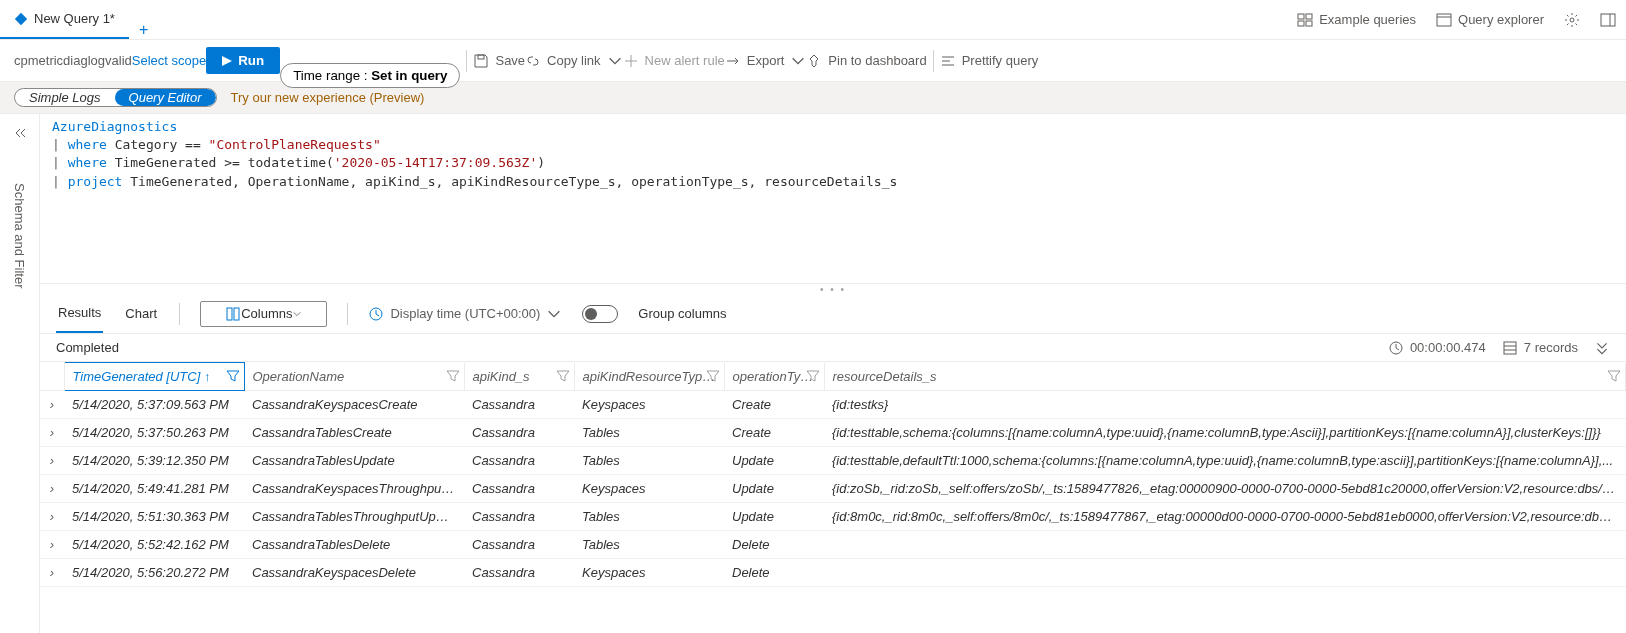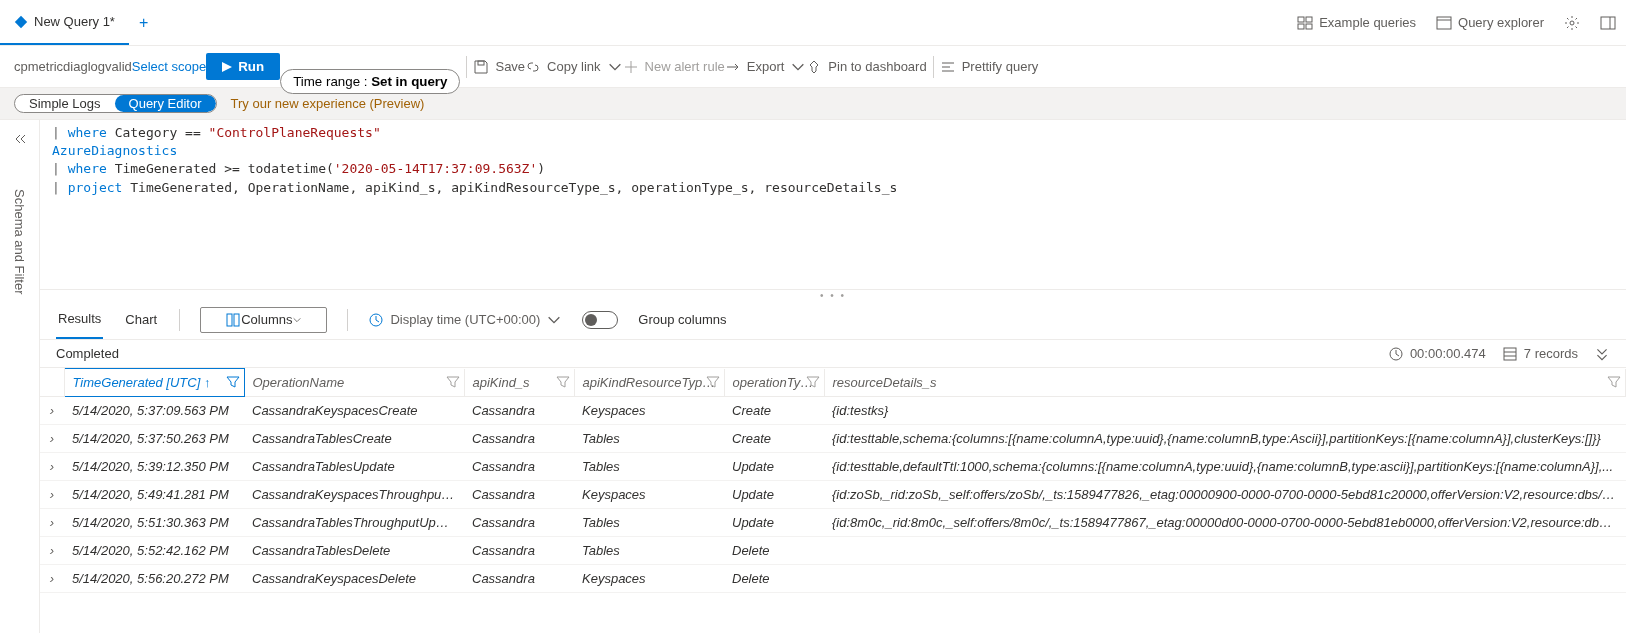--- a/index.html
+++ b/index.html
@@ -1,19 +1,19 @@
 <!DOCTYPE html>
 <html><head>
 <meta charset="utf-8">
 <style>
 * { box-sizing: border-box; margin: 0; padding: 0; }
 body { font-family: "Segoe UI", -apple-system, sans-serif; font-size: 13px; color: #323130; background: #fff; width: 1626px; height: 633px; overflow: hidden; }
 
 
-.topbar { height: 46px; display: flex; align-items: center; border-bottom: 1px solid #edebe9; background: #fff; }
+.topbar { height: 40px; display: flex; align-items: flex-end; border-bottom: 1px solid #edebe9; background: #fff; }
 .tab { display: flex; align-items: center; gap: 6px; padding: 0 14px; height: 100%; border-bottom: 2px solid #0078d4; }
 .tab .diamond { width: 14px; height: 14px; fill: #0078d4; }
 .tab-add { padding: 0 10px; color: #0078d4; cursor: pointer; font-size: 16px; }
 .topbar .spacer { flex: 1; }
 .top-icon-btn { display: flex; align-items: center; gap: 6px; padding: 8px 10px; height: 100%; color: #605e5c; cursor: pointer; }
 .top-icon-btn svg { width: 16px; height: 16px; fill: #605e5c; }
 
 
 .cmdbar { height: 42px; display: flex; align-items: center; padding: 0 14px; border-bottom: 1px solid #edebe9; }
 .cmdbar .scope-label { color: #605e5c; }
@@ -23,21 +23,21 @@
 .pill-btn { border: 1px solid #8a8886; border-radius: 14px; padding: 4px 12px; background: #fff; cursor: pointer; margin-top: 29px; }
 .pill-btn .bold { font-weight: 600; }
 .sep { width: 1px; height: 22px; background: #d2d0ce; margin: 0 6px; }
 .cmd { display: flex; align-items: center; gap: 6px; color: #605e5c; cursor: pointer; }
 .cmd.disabled { color: #a19f9d; }
 .cmd svg { width: 16px; height: 16px; fill: currentColor; }
 
 
 .viewbar { height: 32px; background: #f3f2f1; display: flex; align-items: center; gap: 14px; padding: 0 14px; border-bottom: 1px solid #edebe9; }
 .pill-toggle { display: inline-flex; border: 1px solid #8a8886; border-radius: 14px; overflow: hidden; background: #fff; }
-.pill-toggle span { padding: 1px 14px; cursor: pointer; }
+.pill-toggle span { padding: 1px 14px; cursor: pointer; font-style: italic; }
 .pill-toggle .active { background: #0078d4; color: #fff; border-radius: 14px; }
 .preview-link { color: #a16207; cursor: pointer; }
 
 
 .main { display: flex; height: calc(633px - 30px - 42px - 32px); }
 .sidebar { width: 40px; border-right: 1px solid #edebe9; display: flex; flex-direction: column; align-items: center; padding-top: 12px; }
 .sidebar .collapse { cursor: pointer; color: #605e5c; }
 .sidebar .vertical-label { writing-mode: vertical-rl; margin-top: 40px; color: #605e5c; }
 .content { flex: 1; display: flex; flex-direction: column; }
 
@@ -192,22 +192,22 @@
       <svg width="14" height="14" viewBox="0 0 14 14">
           <path d="M7 3L3 7l4 4M12 3L8 7l4 4" fill="none" stroke="#605e5c"></path>
         </svg>
     </div>
     <div class="vertical-label">Schema and Filter</div>
   </div>
 
   <div class="content">
 
     <div class="editor">
+      <div class="line"><span class="kw-table">AzureDiagnostics</span></div>
       <div class="line"><span class="pipe">| </span><span class="kw-op">where</span> <span>Category</span> <span>==</span> <span class="kw-str">"ControlPlaneRequests"</span></div>
-      <div class="line"><span class="kw-table">AzureDiagnostics</span></div>
       <div class="line"><span class="pipe">| </span><span class="kw-op">where</span> <span>TimeGenerated</span> <span>&gt;=</span> <span>todatetime(</span><span class="kw-str">'2020-05-14T17:37:09.563Z'</span><span>)</span></div>
       <div class="line"><span class="pipe">| </span><span class="kw-op">project</span> <span>TimeGenerated, OperationName, apiKind_s, apiKindResourceType_s, operationType_s, resourceDetails_s</span></div>
     </div>
 
     <div class="dragbar">• • •</div>
 
     <div class="results-tabs">
       <div class="rtab active">Results</div>
       <div class="rtab">Chart</div>
       <div style="width:1px;height:22px;background:#d2d0ce"></div>

